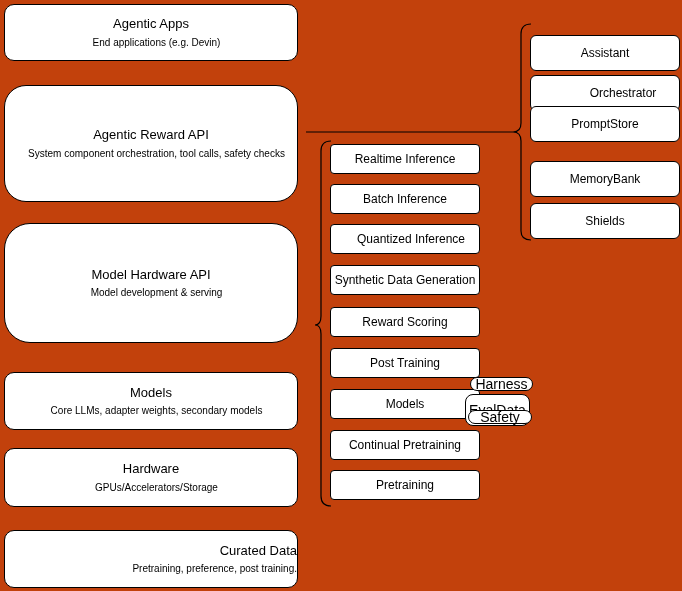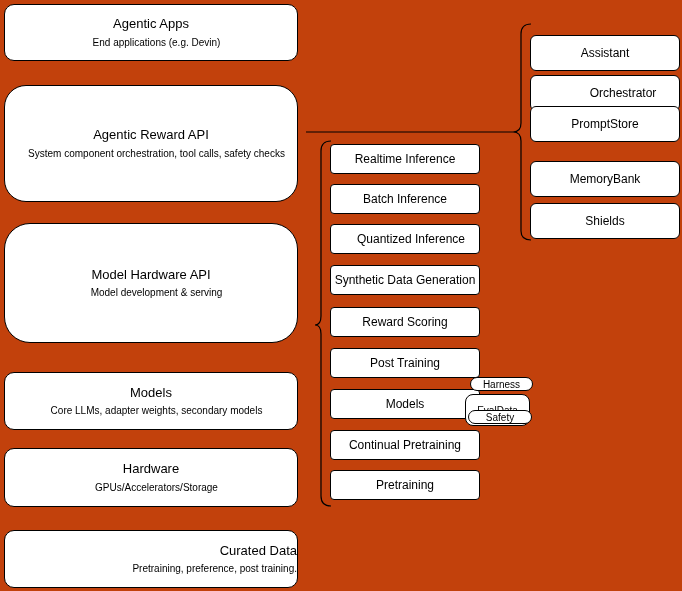--- a/index.html
+++ b/index.html
@@ -58,21 +58,21 @@
   }
   .pill {
     position: absolute;
     background: #ffffff;
     border: 1.2px solid #000000;
     border-radius: 8px;
     box-sizing: border-box;
     display: flex;
     align-items: center;
     justify-content: center;
-    font-size: 10px;
+    font-size: 14px;
     z-index: 3;
   }
 </style>
 </head>
 <body>
 
 <div class="canvas">
 
   <svg class="connector-layer" viewBox="0 0 682 591">
     <path d="M 331 141 Q 321 141 321 151 L 321 316 Q 321 325 315 325 Q 321 325 321 334 L 321 496 Q 321 506 331 506" fill="none" stroke="#000000" stroke-width="1.2"></path>

